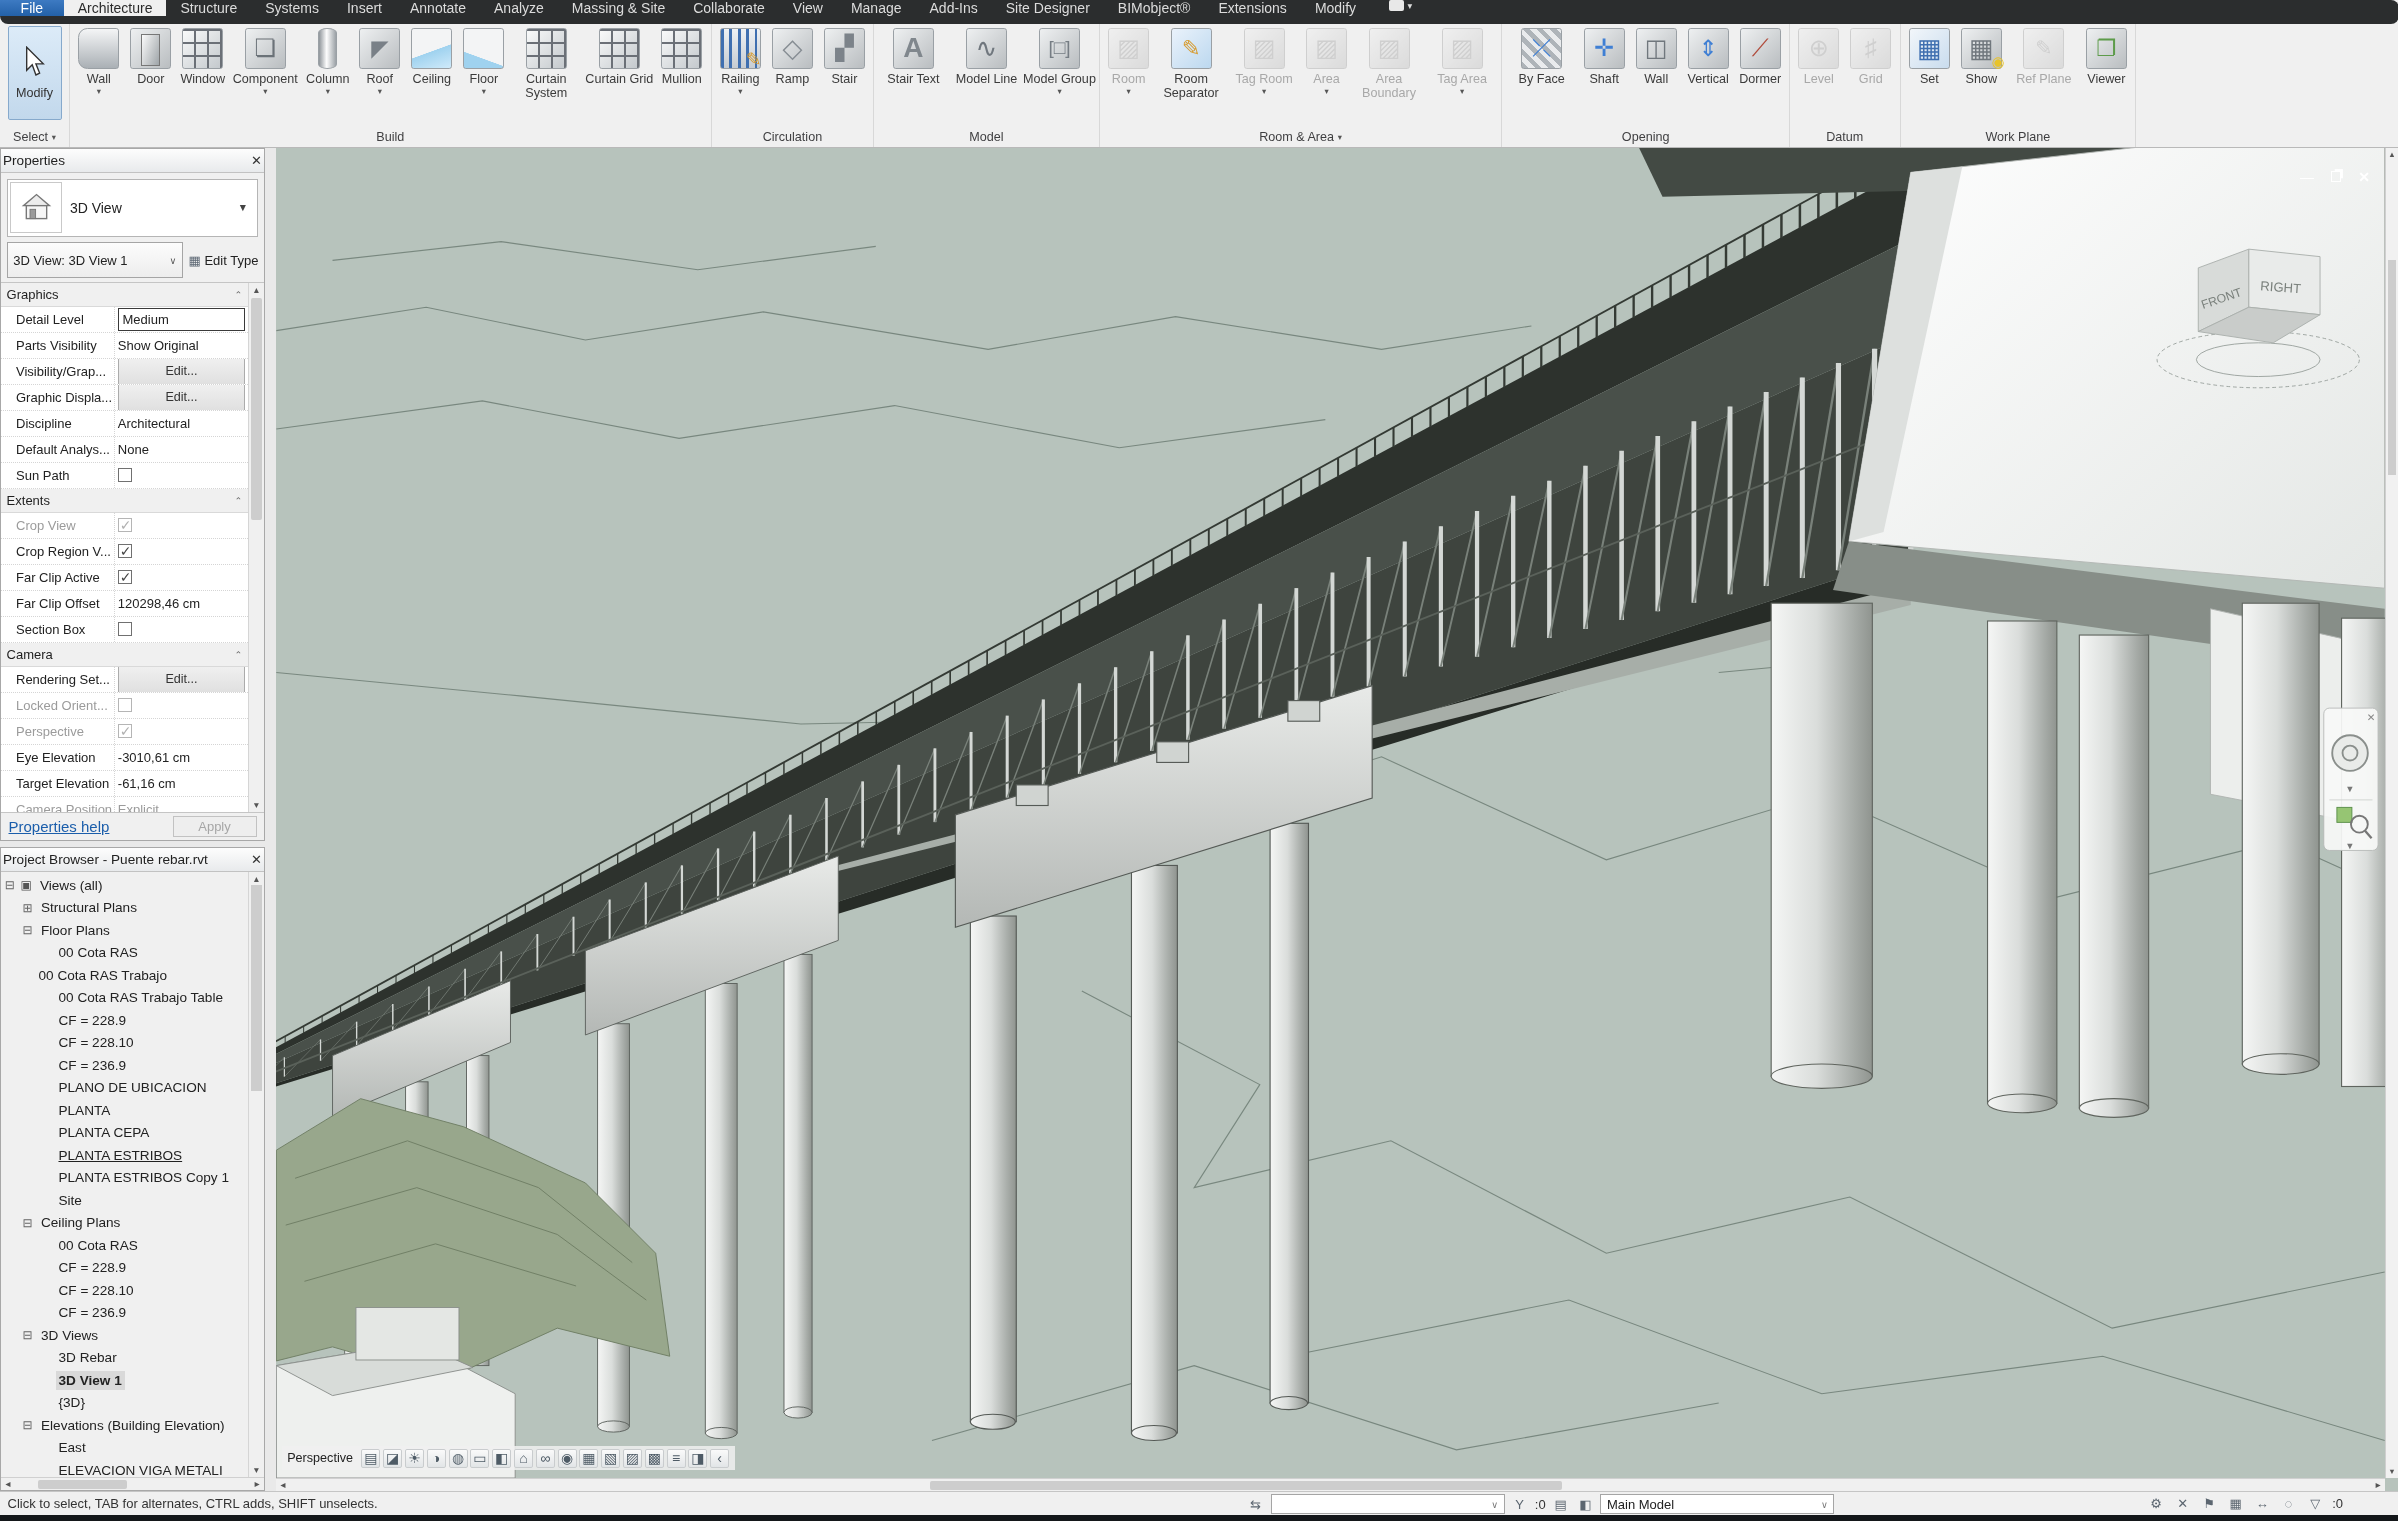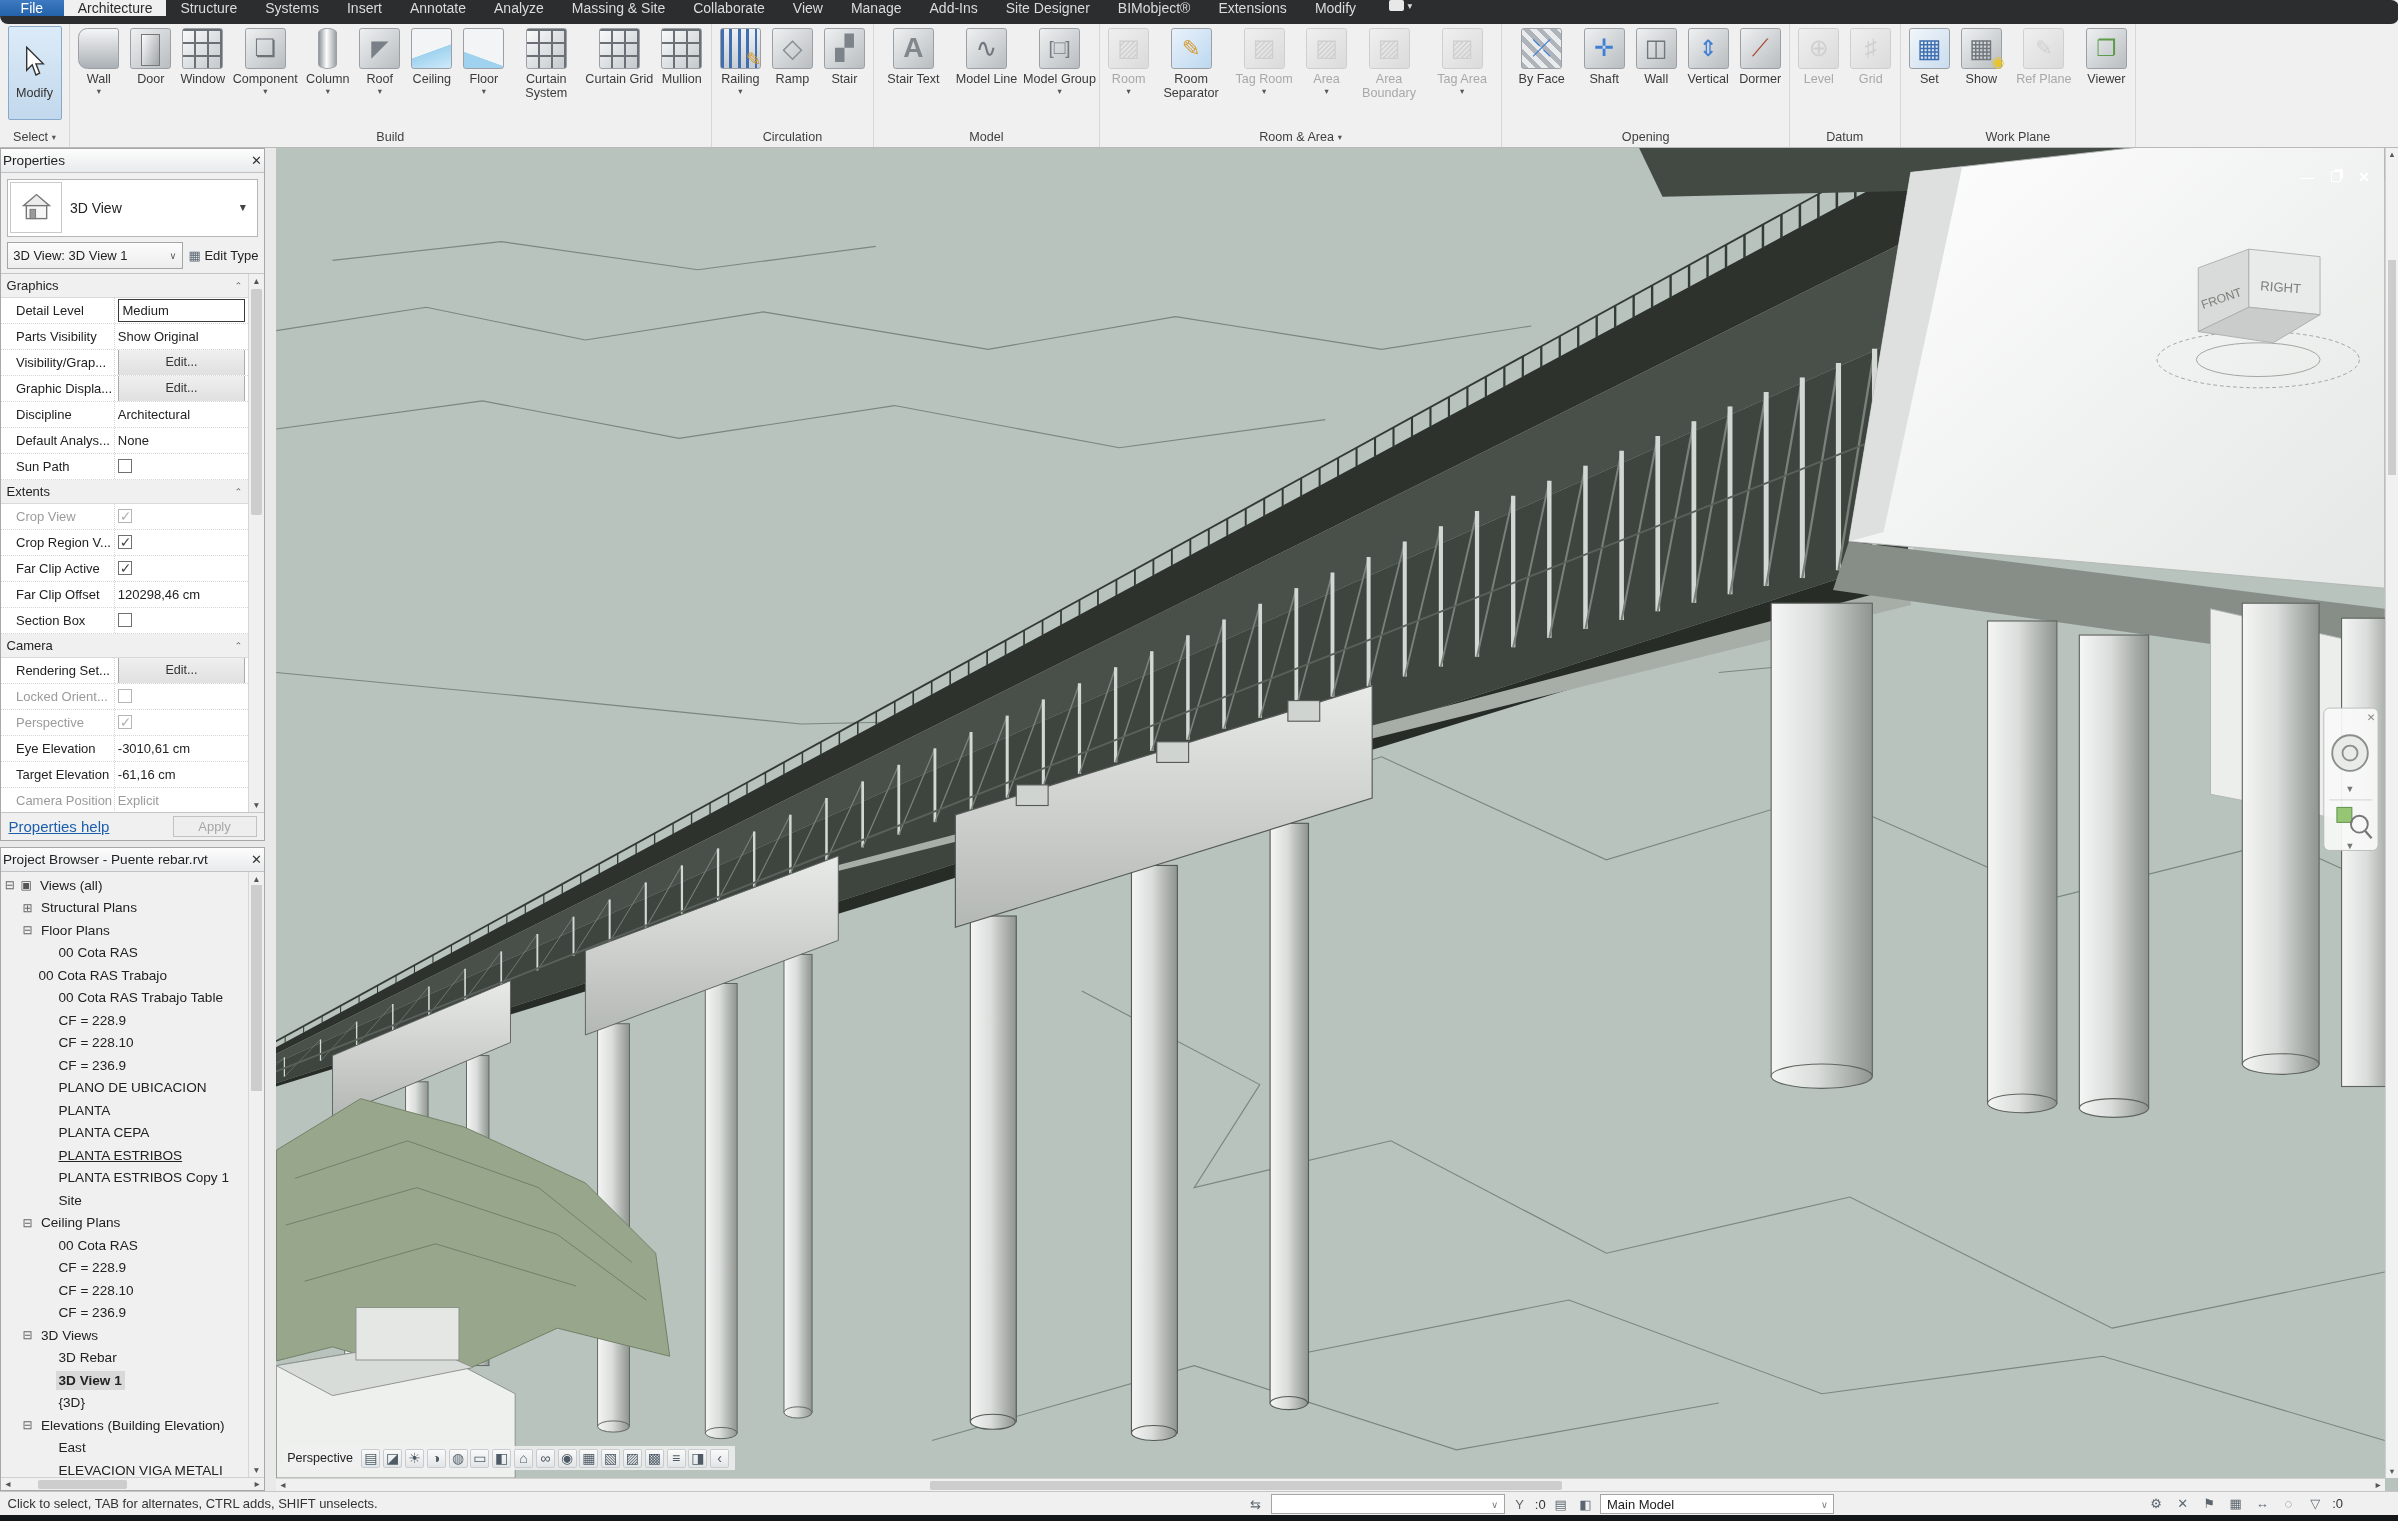--- a/index.html
+++ b/index.html
@@ -67,21 +67,21 @@
   .palette{position:absolute;left:0;width:265px;border:0.9px solid #a8a8a8;background:#f0f0f0;display:flex;flex-direction:column;}
   .pal-props{top:0;height:693px;}
   .pal-brow{top:699px;bottom:0;}
   .pal-head{height:24px;background:linear-gradient(#fdfdfd,#e8eaec);border-bottom:0.9px solid #c2c2c2;display:flex;align-items:center;padding:0 2px;font-size:13.6px;color:#222;}
   .pal-head .x{margin-left:auto;font-size:13px;color:#333;}
   .typesel{margin:5.6px;border:0.9px solid #b5b5b5;background:#fff;height:58px;display:flex;align-items:center;}
   .typesel .thumb{width:52px;height:51px;border:0.9px solid #c9c9c9;margin:0 7.5px 0 2.8px;display:flex;align-items:center;justify-content:center;}
   .typesel .tname{font-size:14px;color:#222;}
   .typesel .tcaret{margin-left:auto;margin-right:9.4px;font-size:10.3px;color:#444;}
   .instrow{display:flex;align-items:center;padding:0 5.6px 3.7px 5.6px;gap:5.6px;}
-  .instcombo{flex:1;height:27px;border:0.9px solid #a5a5a5;background:linear-gradient(#fcfcfc,#ededed);font-size:13px;color:#222;display:flex;align-items:center;padding:0 5.6px;}
+  .instcombo{flex:1;height:36px;border:0.9px solid #a5a5a5;background:linear-gradient(#fcfcfc,#ededed);font-size:13px;color:#222;display:flex;align-items:center;padding:0 5.6px;}
   .instcombo .c{margin-left:auto;font-size:9.4px;color:#555;}
   .edittype{font-size:13px;color:#222;display:flex;align-items:center;gap:3.7px;white-space:nowrap;}
   .propgrid{flex:1;overflow:hidden;background:#be185d;position:relative;border-top:0.9px solid #c5c5c5;}
   .pg-inner{position:absolute;left:0;top:0;right:16px;}
   .psec{height:24px;background:#f0f0f0;border-bottom:0.9px solid #d9d9d9;display:flex;align-items:center;padding:0 5.6px;font-size:13px;color:#1e1e1e;}
   .psec .chev{margin-left:auto;font-size:9.4px;color:#666;}
   .prow{height:26px;display:flex;border-bottom:0.9px dotted #d5d5d5;background:#fff;}
   .plabel{width:114px;padding-left:15px;font-size:13px;color:#222;display:flex;align-items:center;white-space:nowrap;overflow:hidden;border-right:0.9px dotted #d5d5d5;}
   .prow.dis .plabel{color:#9b9b9b;}
   .pval{flex:1;display:flex;align-items:center;padding:0 2.8px;font-size:13px;color:#222;overflow:hidden;}

